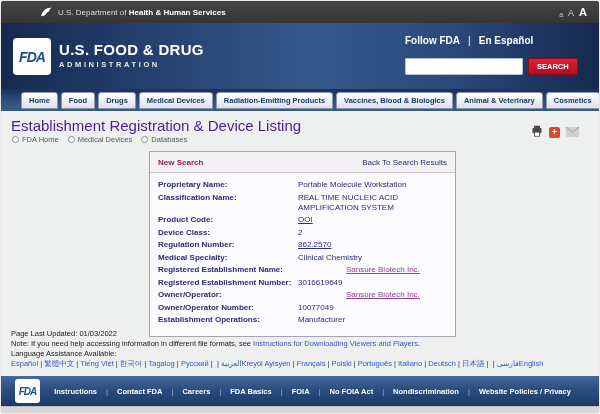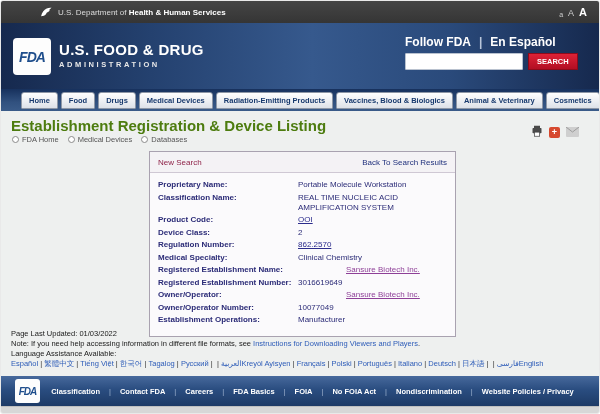--- a/index.html
+++ b/index.html
@@ -20,53 +20,53 @@
   .fda-header{position:relative;height:66px;
     background:linear-gradient(90deg,#16294e 0%,#24416f 25%,#36598d 52%,#2a4a7b 75%,#16294e 100%);}
   .fda-logo{position:absolute;left:12px;top:15px;width:38px;height:37px;background:#fdfdfd;
     border-radius:4px;display:flex;align-items:center;justify-content:center;
     color:#1f4e8c;font-weight:bold;font-size:14px;font-style:italic;letter-spacing:-1px;text-align:center;}
   .fda-logo.small{position:static;width:25px;height:24px;font-size:10px;border-radius:3px;}
   .brand{position:absolute;left:58px;top:18px;color:#fff;}
   .brand-top{font-size:15px;font-weight:bold;letter-spacing:.3px;}
   .brand-bottom{font-size:7.5px;font-weight:bold;letter-spacing:2.6px;margin-top:2px;color:#e8e8e8;}
   .header-right{position:absolute;right:30px;top:12px;width:164px;}
-  .follow-row{display:flex;align-items:center;color:#fff;font-size:12px;font-weight:bold;margin-bottom:4px;}
+  .follow-row{display:flex;align-items:center;color:#fff;font-size:10px;font-weight:bold;margin-bottom:12px;}
   .follow-row a{color:#fff;text-decoration:none;}
   .follow-sep{margin:0 8px;color:#b9c6da;}
   .search-row{display:flex;align-items:center;gap:5px;}
   .search-input{width:112px;height:15px;border:1px solid #b9c2cf;border-radius:1px;
     font-size:8px;padding:0 3px;background:#fff;}
   .search-btn{height:17px;padding:0 8px;background:linear-gradient(180deg,#dd2236,#b20e23);
     color:#fff;font-size:7.5px;font-weight:bold;border:1px solid #8d0a1b;border-radius:0;cursor:pointer;}
 
   
   .nav-bar{height:22px;background:linear-gradient(180deg,#17315d,#31517f 60%,#3a5b89);
     display:flex;align-items:flex-end;padding-left:20px;box-sizing:border-box;}
   .tab{height:15px;line-height:15px;padding:0 7px;margin-right:3px;margin-bottom:2px;
     background:linear-gradient(180deg,#ffffff,#dde1e8);border:1px solid #8e97a6;
     border-radius:3px 3px 1px 1px;color:#17396d;font-size:7.5px;font-weight:bold;
     text-decoration:none;white-space:nowrap;}
 
   
   .content{height:265px;background:#eef0ef;position:relative;}
-  .page-title{margin:0;padding:6px 10px 1px 10px;font-size:15px;font-weight:bold;color:#4d7c0f;}
+  .page-title{margin:0;padding:6px 10px 1px 10px;font-size:15px;font-weight:normal;color:#4c1d95;}
   .breadcrumb{display:flex;align-items:center;gap:9px;padding-left:11px;font-size:7.5px;color:#555;}
   .crumb{display:flex;align-items:center;gap:3px;color:#555;text-decoration:none;}
   .crumb-dot{width:5px;height:5px;border:1.5px solid #8b8b8b;border-radius:50%;background:#fff;}
   .page-icons{position:absolute;right:20px;top:12px;display:flex;align-items:center;gap:6px;}
   .share-icon{width:11px;height:11px;background:#d6492f;border-radius:2px;color:#fff;
     font-size:9px;font-weight:bold;line-height:11px;text-align:center;}
 
   
   .card{position:absolute;left:148px;top:40px;width:307px;background:#fbfafc;
     border:1px solid #a9a2b0;box-sizing:border-box;}
   .card-head{height:20px;display:flex;align-items:center;justify-content:space-between;
     padding:0 8px;background:#f4f2f5;border-bottom:1px solid #cfc8d4;font-size:8px;}
-  .new-search{color:#8e2248;text-decoration:none;font-weight:normal;}
+  .new-search{color:#8e2248;text-decoration:none;font-weight:bold;}
   .back-link{color:#20307c;text-decoration:none;}
   .card-body{padding:7px 8px 8px 8px;}
   .row{display:flex;margin-bottom:2.5px;font-size:8px;line-height:10px;color:#2b2b77;}
   .lbl{width:140px;flex:0 0 140px;font-weight:bold;padding-right:6px;box-sizing:border-box;}
   .val{flex:1;}
   a.navy-link{color:#2b2b8c;text-decoration:underline;}
   a.purple-link{color:#8e3f97;text-decoration:underline;margin-left:48px;}
 
   
   .note-block{position:absolute;left:10px;top:218px;width:578px;font-size:7.5px;
@@ -232,21 +232,21 @@
       </div>
       <div>
         <span>Language Assistance Available: </span><a href="#" class="lang" dir="auto">Español</a><a href="#" class="lang" dir="auto">繁體中文</a><a href="#" class="lang" dir="auto">Tiếng Việt</a><a href="#" class="lang" dir="auto">한국어</a><a href="#" class="lang" dir="auto">Tagalog</a><a href="#" class="lang" dir="auto">Русский</a><a href="#" class="lang" dir="auto">العربية</a><a href="#" class="lang" dir="auto">Kreyòl Ayisyen</a><a href="#" class="lang" dir="auto">Français</a><a href="#" class="lang" dir="auto">Polski</a><a href="#" class="lang" dir="auto">Português</a><a href="#" class="lang" dir="auto">Italiano</a><a href="#" class="lang" dir="auto">Deutsch</a><a href="#" class="lang" dir="auto">日本語</a><a href="#" class="lang" dir="auto">فارسی</a><a href="#">English</a>
       </div>
     </div>
   </div>
 
   <div class="footer-bar">
     <div class="fda-logo small">FDA</div>
     <div class="footer-links">
-      <a href="#" class="flink">Classification</a>
+      <a href="#" class="flink">Instructions</a>
       <a href="#" class="flink">Contact FDA</a>
       <a href="#" class="flink">Careers</a>
       <a href="#" class="flink">FDA Basics</a>
       <a href="#" class="flink">FOIA</a>
       <a href="#" class="flink">No FOIA Act</a>
       <a href="#" class="flink">Nondiscrimination</a>
       <a href="#" class="flink">Website Policies / Privacy</a>
     </div>
   </div>
 

